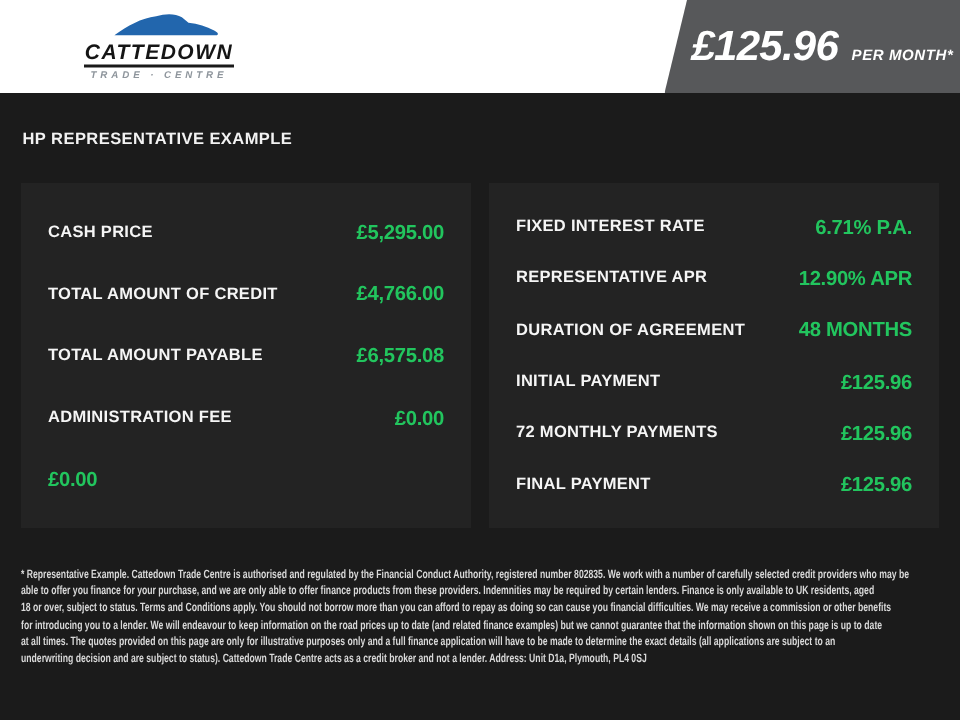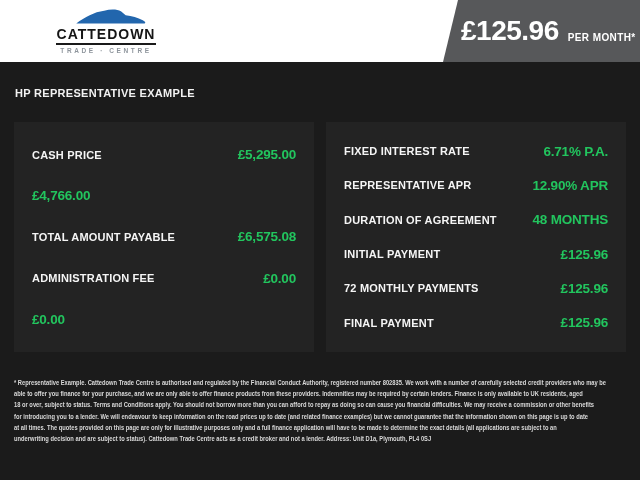--- a/index.html
+++ b/index.html
@@ -1,20 +1,20 @@
 <!DOCTYPE html>
 <html><head>
 <meta charset="utf-8">
 <style>
   * { margin:0; padding:0; box-sizing:border-box; }
   html,body { width:640px; height:480px; overflow:hidden; background:#1b1b1b;
               font-family:"Liberation Sans", sans-serif; }
 
   
-  .topbar { position:relative; height:62px; background:#ffffff; }
+  .topbar { position:relative; height:62px; background:#ffffff;font-style:italic; }
 
   .logo { position:absolute; left:56px; top:7px; width:100px; text-align:center; cursor:pointer; }
   .car-svg { display:block; width:82px; height:19px; margin:0 0 0 16px; }
   .brand-name { font-size:14px; font-weight:bold; color:#151515; letter-spacing:1px;
                 border-bottom:2px solid #1a1a1a; padding-bottom:1px; }
   .brand-tagline { margin-top:2px; font-size:6.5px; color:#8e959c; letter-spacing:2.6px;
                    font-weight:bold; }
 
   .badge { position:absolute; right:0; top:0; height:62px; width:197px; background:#57585a;
            clip-path:polygon(15px 0, 100% 0, 100% 100%, 0 100%);
@@ -63,20 +63,21 @@
 <div class="content">
   <div class="section-title">HP REPRESENTATIVE EXAMPLE</div>
 
   <div class="panels">
     <section class="panel">
       <div class="row">
         <span class="row-label">CASH PRICE</span>
         <span class="row-value">£5,295.00</span>
       </div>
       <div class="row">
+        <span class="row-label">TOTAL AMOUNT OF CREDIT</span>
         <span class="row-value">£4,766.00</span>
       </div>
       <div class="row">
         <span class="row-label">TOTAL AMOUNT PAYABLE</span>
         <span class="row-value">£6,575.08</span>
       </div>
       <div class="row">
         <span class="row-label">ADMINISTRATION FEE</span>
         <span class="row-value">£0.00</span>
       </div>

